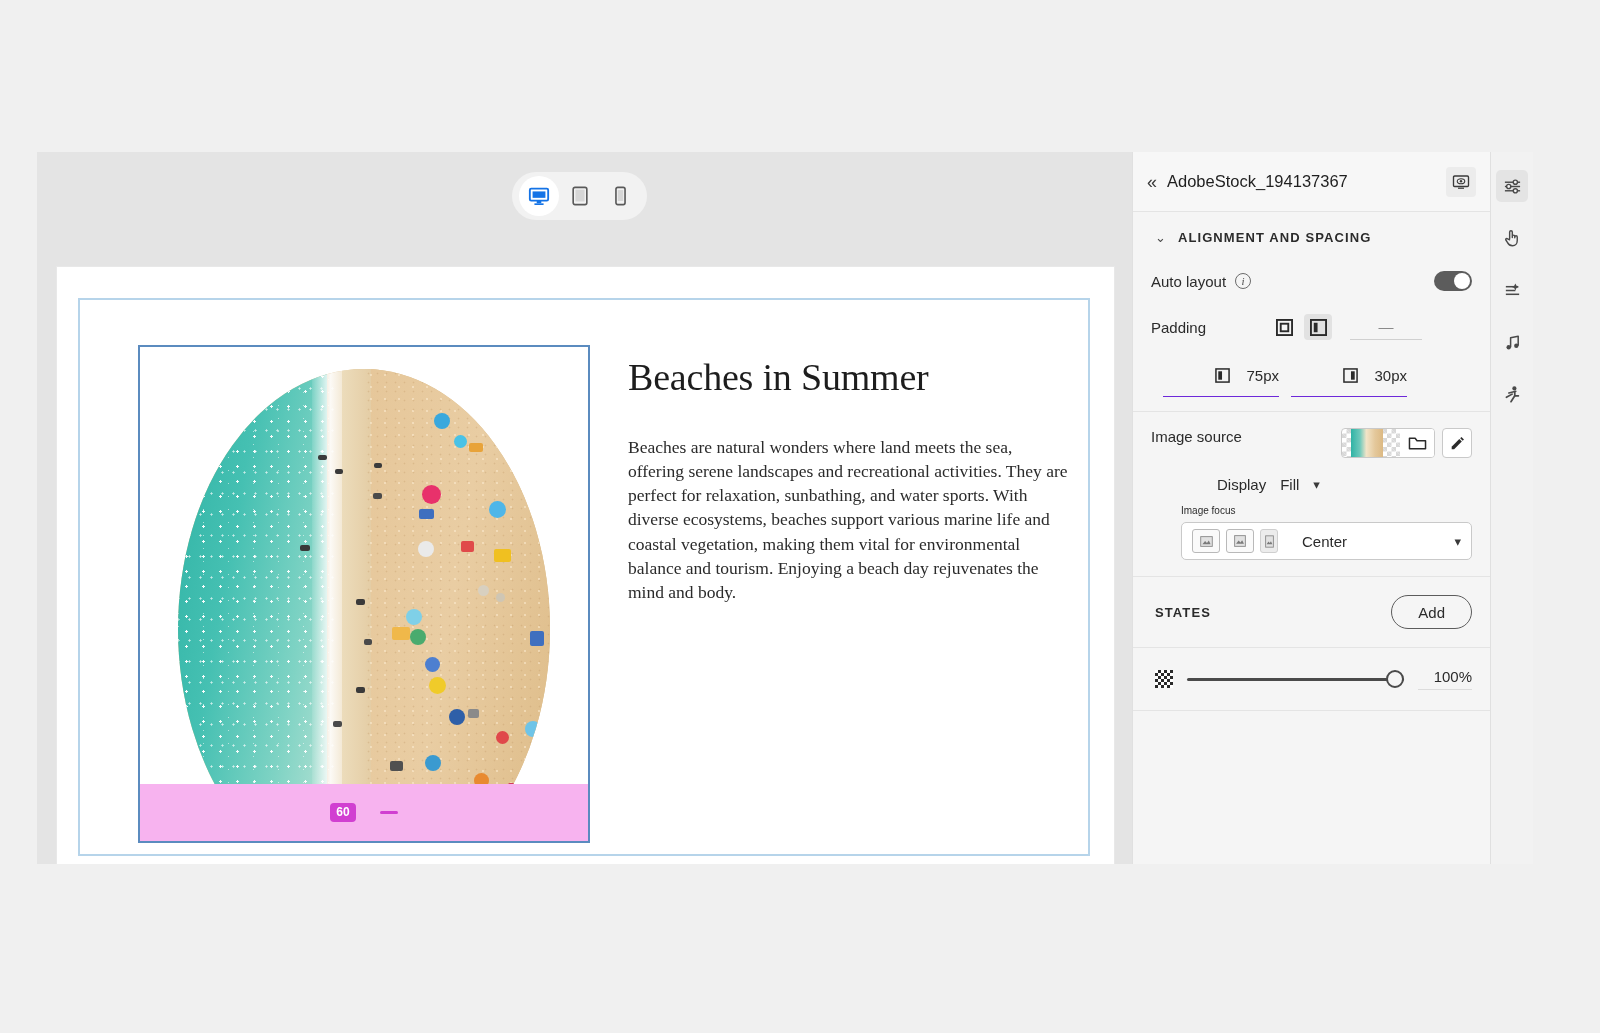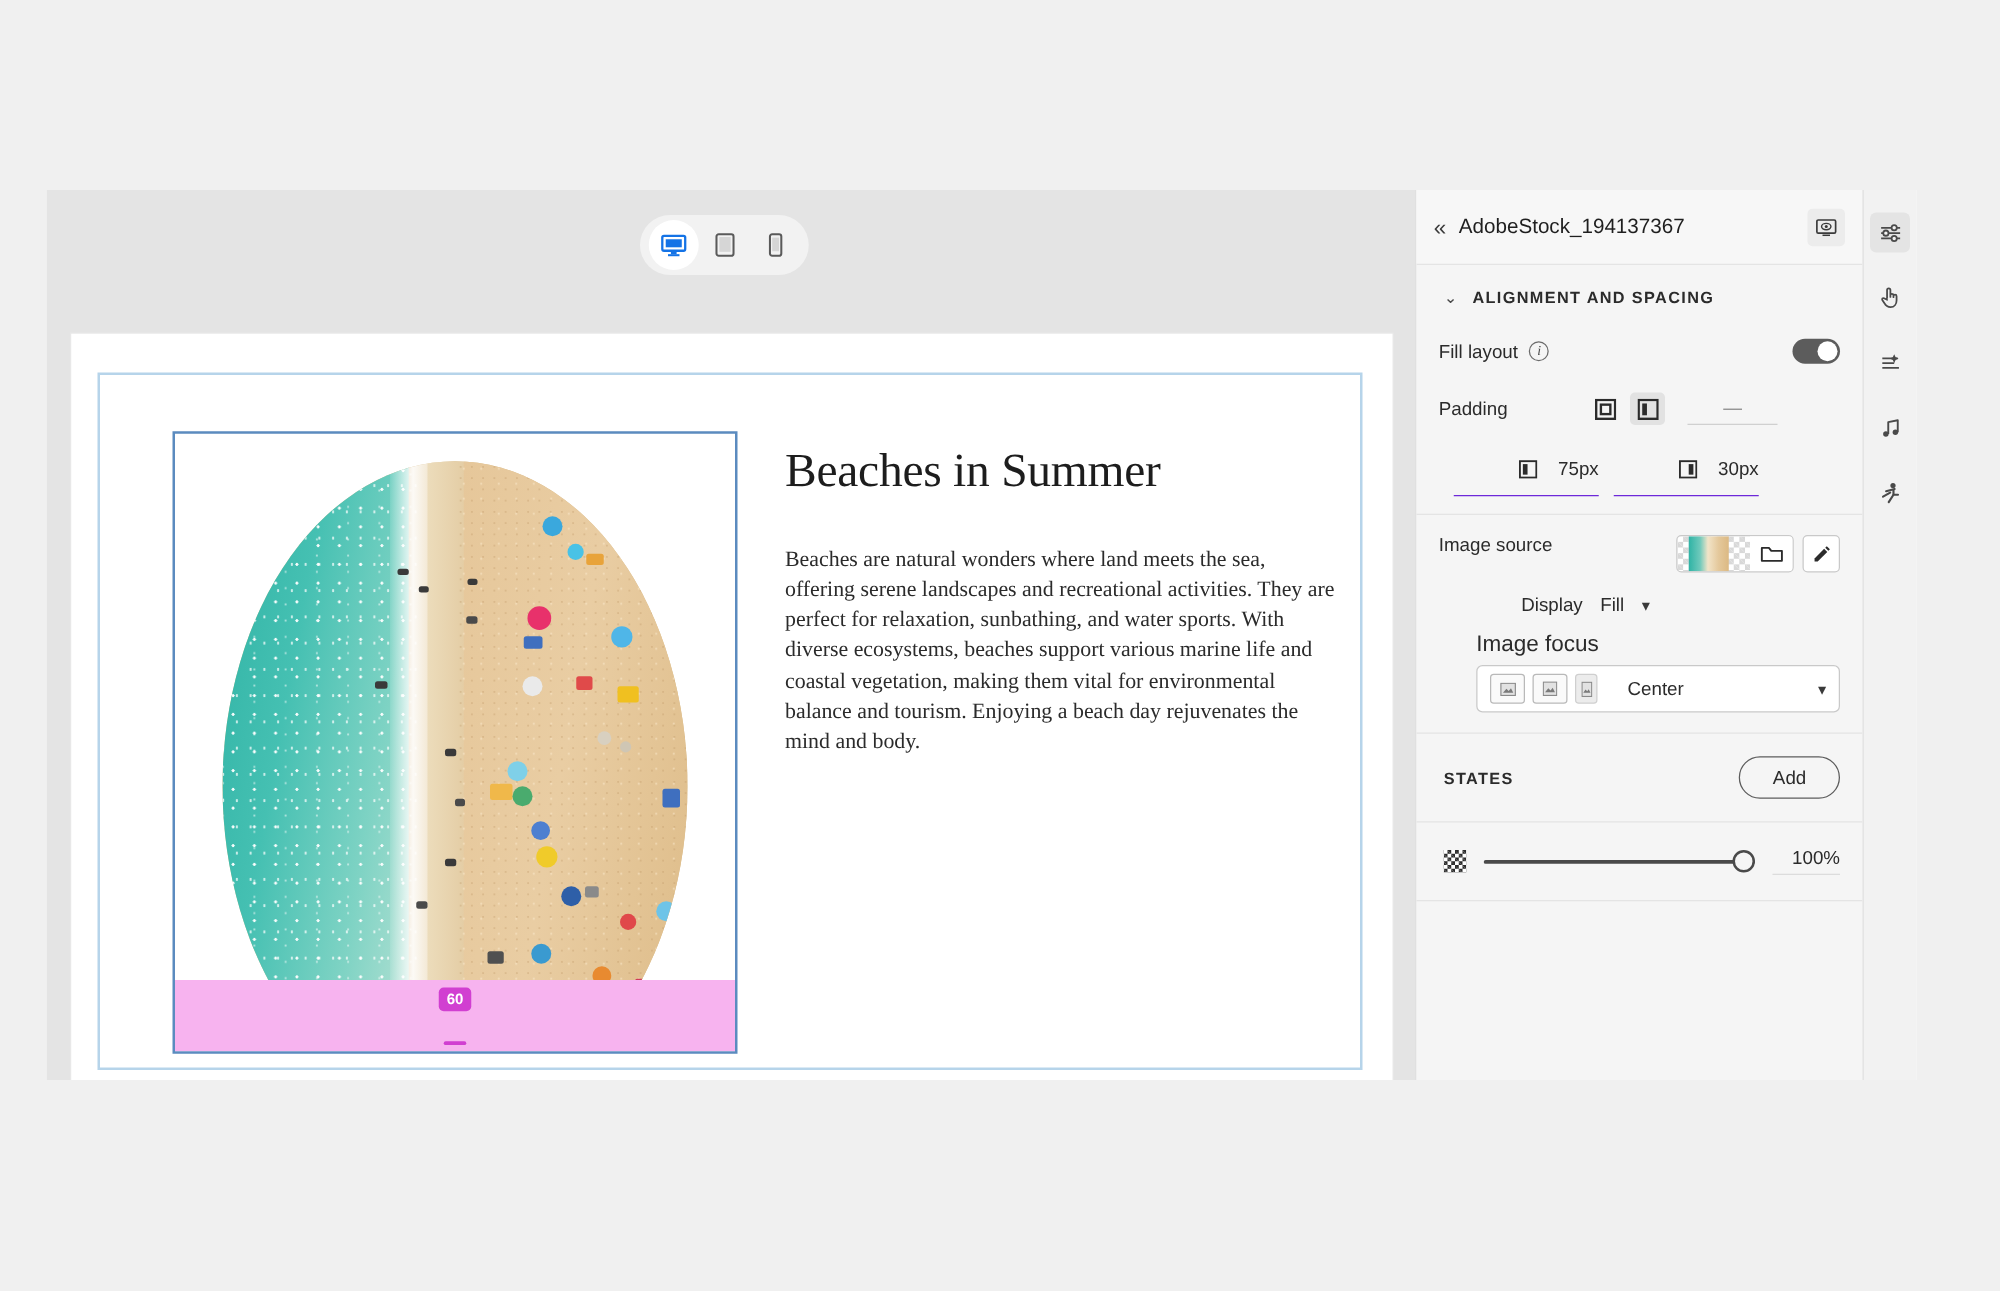--- a/index.html
+++ b/index.html
@@ -119,21 +119,20 @@
   .dot { position: absolute; border-radius: 50%; }
   .rdot { position: absolute; border-radius: 2px; }
 
   
   .pad-band {
     position: absolute; left: 0; right: 0; bottom: 0;
     height: 57px;
     background: #f7b3ef;
     display: flex; align-items: center; justify-content: center;
     gap: 24px;
-    flex-direction: column;
   }
   .pad-badge {
     background: #d13fd1;
     color: #ffffff;
     font-size: 12px; font-weight: 700;
     border-radius: 4px;
     padding: 3px 6px 4px;
     line-height: 1;
   }
   .pad-dash { width: 18px; height: 3px; background: #d13fd1; border-radius: 2px; }
@@ -271,21 +270,21 @@
     width: 30px; height: 30px; margin-left: 7px;
     border: 1px solid #c9c9c9; border-radius: 4px; background: #ffffff;
     display: flex; align-items: center; justify-content: center;
     cursor: pointer;
   }
   .sub-row { display: flex; align-items: center; padding: 2px 18px 6px 48px; gap: 14px; margin-left: 36px; }
   .sub-label { font-size: 15px; color: #2b2b2b; }
   .sel-val { font-size: 15px; color: #2b2b2b; }
   .caret-down { color: #3a3a3a; font-size: 13px; }
 
-  .focus-label { padding: 6px 18px 6px 48px; font-size: 18px; color: #2b2b2b; }
+  .focus-label { padding: 6px 18px 6px 48px; font-size: 10px; color: #2b2b2b; }
   .focus-ctl {
     margin: 0 18px 16px 48px;
     border: 1px solid #c9c9c9; border-radius: 5px; background: #ffffff;
     height: 38px; display: flex; align-items: center; padding: 0 10px; gap: 6px;
   }
   .focus-tile {
     width: 28px; height: 24px;
     border: 1px solid #b9b9b9; border-radius: 3px; background: #fafafa;
     display:flex; align-items:center; justify-content:center;
     cursor: pointer;
@@ -463,21 +462,21 @@
         </span>
       </div>
 
       <div class="section">
         <div class="section-head">
           <span class="caret">⌄</span>
           <span class="section-title">ALIGNMENT AND SPACING</span>
         </div>
 
         <div class="row">
-          <span class="row-label">Fill layout</span>
+          <span class="row-label">Auto layout</span>
           <span class="info-i">i</span>
           <span class="spacer"></span>
           <span class="toggle">
               <span class="knob"></span>
             </span>
         </div>
 
         <div class="row" style="height:48px;">
           <span class="row-label">Padding</span>
           <span class="pad-mode-btns">

